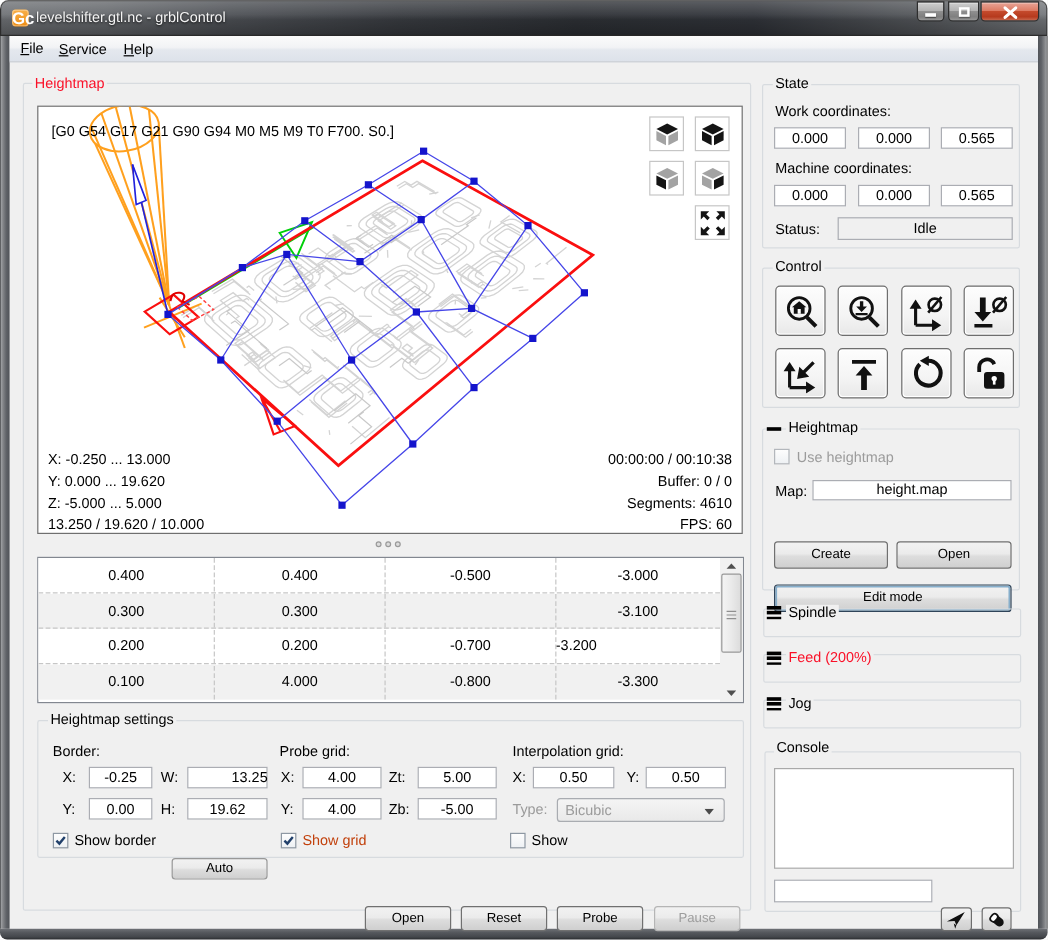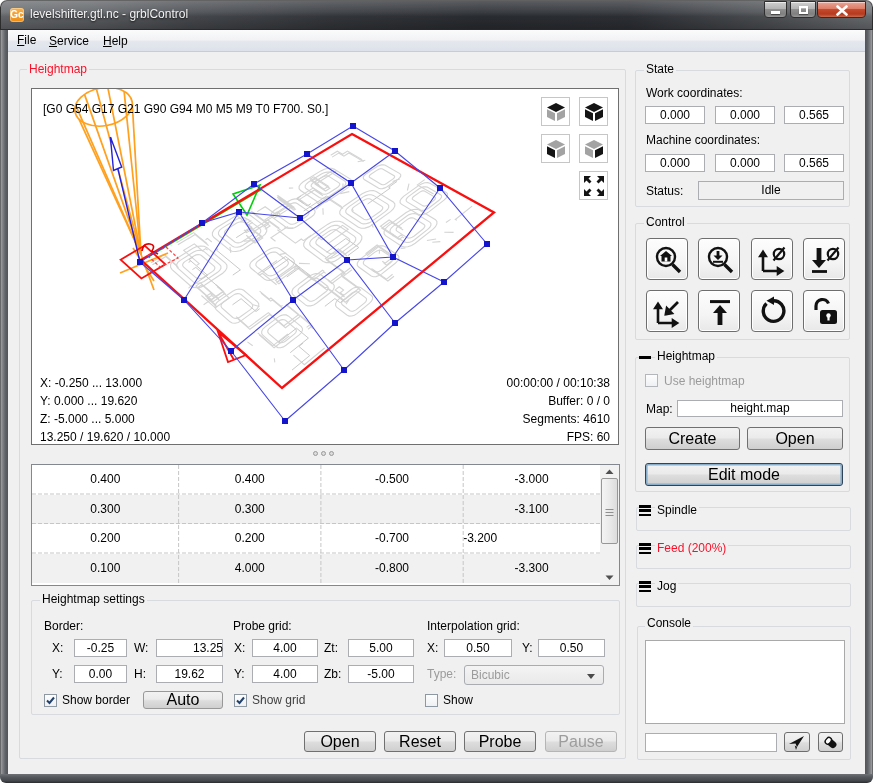--- a/index.html
+++ b/index.html
@@ -4,41 +4,41 @@
 html,body{width:873px;height:783px;overflow:hidden;}
 body{font-family:"Liberation Sans",sans-serif;font-size:12px;color:#000;background:#fff;}
 #win{position:absolute;left:0;top:0;width:873px;height:783px;}
 .abs{position:absolute;}
 
 #titlebar{left:0;top:0;width:873px;height:30px;border-radius:7px 7px 0 0;
  background:linear-gradient(180deg,rgba(255,255,255,.22) 0,rgba(255,255,255,.06) 40%,rgba(0,0,0,.12) 55%,rgba(0,0,0,.30) 100%),
  linear-gradient(90deg,#6f7276 0,#65686c 10%,#4d5055 22%,#393c41 38%,#2e3136 55%,#31343a 72%,#54575b 88%,#75787c 100%);
  box-shadow:inset 0 1px 0 rgba(255,255,255,.25), inset 0 0 0 1px rgba(40,40,40,.9);}
 #ticon{left:10px;top:8px;width:14px;height:14px;border-radius:3px;
- background:linear-gradient(180deg,#f8b04a,#ee8d13);color:#fff;font-size:10px;font-weight:bold;
+ background:linear-gradient(180deg,#f8b04a,#ee8d13);color:#fff;font-size:14px;font-weight:bold;
  text-align:center;line-height:14px;box-shadow:inset 0 0 0 1px rgba(255,255,255,.35);}
 #ttext{left:30px;top:0;height:29px;line-height:29px;color:#f4f4f4;font-size:12px;text-shadow:0 1px 2px rgba(0,0,0,.8);}
 .capbtn{top:1px;height:17px;border-radius:0 0 4px 4px;border:1px solid #2e2e2e;
  background:linear-gradient(180deg,#cfcfcf 0,#b3b3b3 45%,#8f8f8f 50%,#7f7f7f 80%,#989898 100%);
  box-shadow:inset 0 1px 0 rgba(255,255,255,.6);}
 #btnclose{background:linear-gradient(180deg,#e8a598 0,#dd7c65 45%,#c44a2c 50%,#b63a1e 80%,#c96a4f 100%);box-shadow:inset 0 1px 0 rgba(255,255,255,.5);}
 #brdL{left:0;top:30px;width:8px;height:744px;background:linear-gradient(90deg,#3d3f41 0,#9b9da0 14%,#85878a 30%,#606368 65%,#505358 100%);}
 #brdR{left:865px;top:30px;width:8px;height:744px;background:linear-gradient(90deg,#505358 0,#606368 35%,#85878a 70%,#9b9da0 86%,#3d3f41 100%);}
 #brdB{left:0;top:774px;width:873px;height:9px;border-radius:0 0 6px 6px;background:linear-gradient(180deg,#6e7176 0,#55585d 35%,#44474c 75%,#292b2e 100%);}
 #client{left:8px;top:30px;width:857px;height:744px;background:#f0f0f0;}
 
 #menubar{left:8px;top:30px;width:857px;height:22px;background:linear-gradient(180deg,#fbfbfb 0,#f2f3f5 45%,#e4e8ee 55%,#dde2ea 100%);border-bottom:1px solid #c8cdd4;}
 .mitem{position:absolute;top:0;height:20px;line-height:20px;font-size:12px;}
 .mitem u{text-decoration:underline;}
 
 .group{border:1px solid #d7dbdf;border-radius:2px;}
 .gtitle{position:absolute;background:#f0f0f0;padding:0 2px;font-size:12px;line-height:13px;}
 .field{border:1px solid #abadb3;background:#fff;text-align:center;font-size:12px;}
-.btn{border:1px solid #707070;border-radius:3px;text-align:center;font-size:16px;
- background:linear-gradient(180deg,#f2f2f2 0,#ebebeb 45%,#dddddd 55%,#cfcfcf 100%);}
+.btn{border:1px solid #707070;border-radius:3px;text-align:center;font-size:11px;
+ background:linear-gradient(180deg,#f2f2f2 0,#ebebeb 45%,#dddddd 55%,#cfcfcf 100%);margin-top:24px;}
 .cb{width:13px;height:13px;border:1px solid #8e98a3;background:linear-gradient(180deg,#fdfdfd,#eef1f4);}
 .hamb{width:12px;height:12px;}
 .hamb div{height:2.6px;background:#000;margin-bottom:1.8px;}
 </style>
 </head><body>
 <div id="win">
 <div id="titlebar" class="abs"></div>
 <div id="ticon" class="abs">Gc</div>
 <div id="ttext" class="abs">levelshifter.gtl.nc - grblControl</div>
 <div class="abs capbtn" style="left:764px;width:23px;">
@@ -395,21 +395,21 @@
         <path d="M2,5.5 L4.5,8 L9,2.5" stroke="#21406b" stroke-width="2" fill="none"></path>
       </svg>
     </div>
 <div class="abs" style="left:62px;top:693px;color:#000;">Show border</div>
 <div class="abs btn" style="left:143px;top:691px;width:80px;height:18px;line-height:16px;border-color:#989898;">Auto</div>
 <div class="abs cb" style="left:234px;top:694px;border-color:#8e98a3;">
       <svg width="11" height="11" style="position:absolute;left:0px;top:0px;">
         <path d="M2,5.5 L4.5,8 L9,2.5" stroke="#21406b" stroke-width="2" fill="none"></path>
       </svg>
     </div>
-<div class="abs" style="left:252px;top:693px;color:#404040;">Show grid</div>
+<div class="abs" style="left:252px;top:693px;color:#c2410c;">Show grid</div>
 <div class="abs cb" style="left:425px;top:694px;border-color:#8e98a3;"></div>
 <div class="abs" style="left:443px;top:693px;color:#000;">Show</div>
 <div class="abs btn" style="left:304px;top:731px;width:72px;height:21px;line-height:19px;color:#000;border-color:#707070;">Open</div>
 <div class="abs btn" style="left:384px;top:731px;width:72px;height:21px;line-height:19px;color:#000;border-color:#707070;">Reset</div>
 <div class="abs btn" style="left:464px;top:731px;width:72px;height:21px;line-height:19px;color:#000;border-color:#707070;">Probe</div>
 <div class="abs btn" style="left:545px;top:731px;width:72px;height:21px;line-height:19px;color:#9d9d9d;border-color:#b5b5b5;">Pause</div>
 <div class="abs group" style="left:635px;top:70px;width:215px;height:137px;"></div>
 <div class="abs gtitle" style="left:644px;top:63px;">State</div>
 <div class="abs" style="left:646px;top:86px;color:#000;">Work coordinates:</div>
 <div class="abs field" style="left:645px;top:106px;width:60px;height:18px;line-height:16px;">0.000</div>

